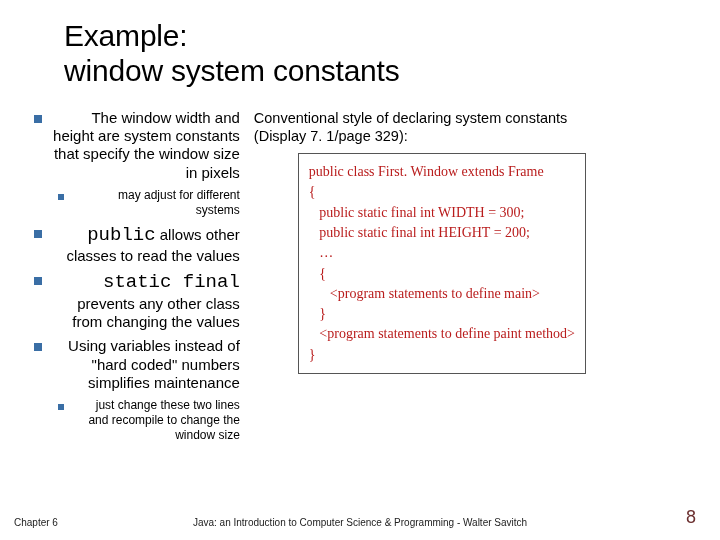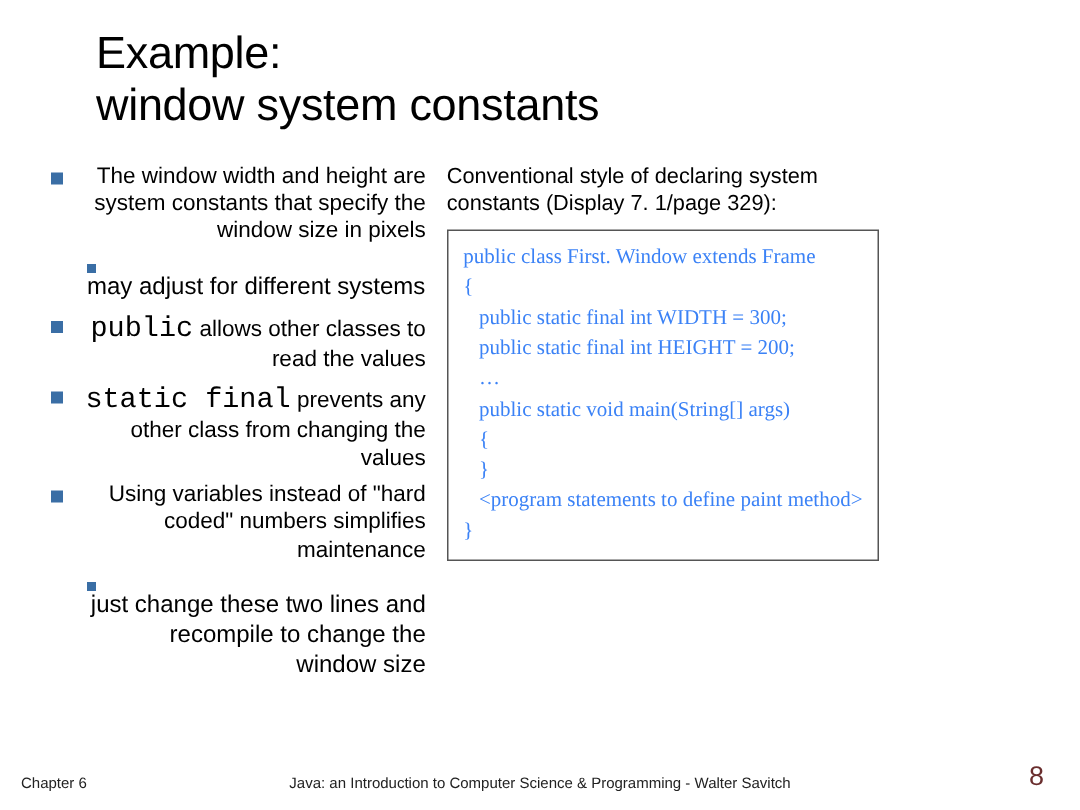--- a/index.html
+++ b/index.html
@@ -49,34 +49,35 @@
     width: 8px; height: 8px;
     background: #3a6ea5;
     margin: 6px 10px 0 0;
     flex: 0 0 auto;
   }
   .bullet-row .sq.small {
     width: 6px; height: 6px;
     margin: 6px 9px 0 0;
   }
   .bullet-row .txt { flex: 1 1 auto; line-height: 1.22; }
-  .sub { margin-left: 24px; font-size: 16px; flex-direction: column; }
+  .sub { margin-left: 24px; font-size: 12px; }
   .sub .txt { line-height: 1.25; }
   .mono { font-family: "Courier New", monospace; font-size: 19px; }
   .right-intro {
     line-height: 1.25;
     margin-bottom: 8px;
   }
   .code-box {
     border: 1px solid #555;
     padding: 8px 10px;
     font-family: "Times New Roman", Times, serif;
     font-size: 14px;
     line-height: 1.45;
-    color: #3b82f6;
+    color: #b91c1c;
+    margin-left: 44px;
   }
   .code-box .cl { white-space: pre; display: block; }
   .footer {
     position: absolute;
     bottom: 12px;
     left: 0;
     width: 720px;
     display: flex;
     align-items: flex-end;
     justify-content: space-between;
@@ -150,22 +151,22 @@
     </div>
 
     <div class="right">
       <div class="right-intro">Conventional style of declaring system constants (Display 7. 1/page 329):</div>
       <div class="code-box">
         <span class="cl">public class First. Window extends Frame</span>
         <span class="cl">{</span>
         <span class="cl">   public static final int WIDTH = 300;</span>
         <span class="cl">   public static final int HEIGHT = 200;</span>
         <span class="cl">   …</span>
-        <span class="cl">   public static void main(String[] args)</span>
         <span class="cl">   {</span>
+        <span class="cl">      &lt;program statements to define main&gt;</span>
         <span class="cl">   }</span>
         <span class="cl"></span>
         <span class="cl">   &lt;program statements to define paint method&gt;</span>
         <span class="cl"></span>
         <span class="cl">}</span>
       </div>
     </div>
 
   </div>
 

